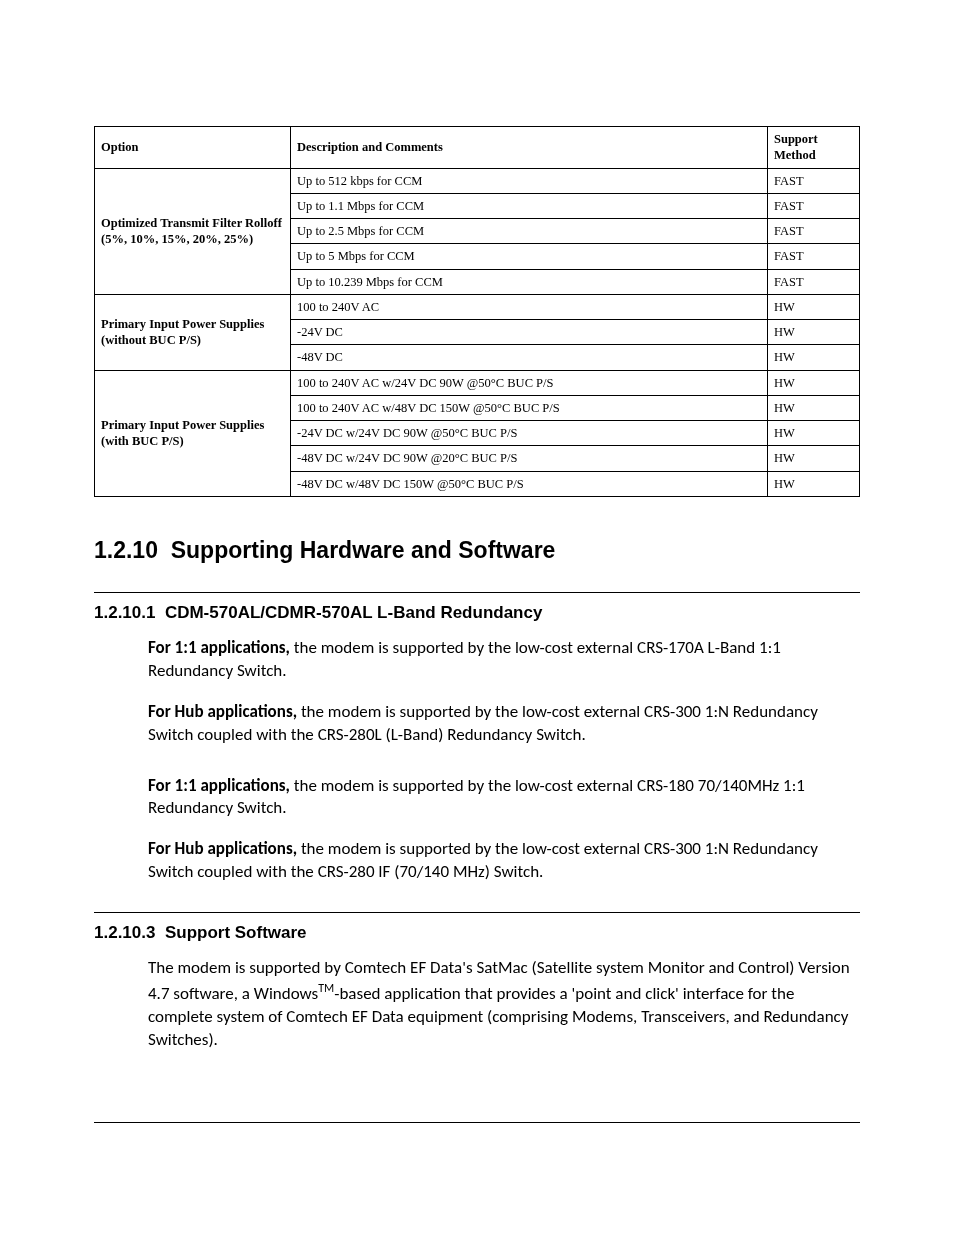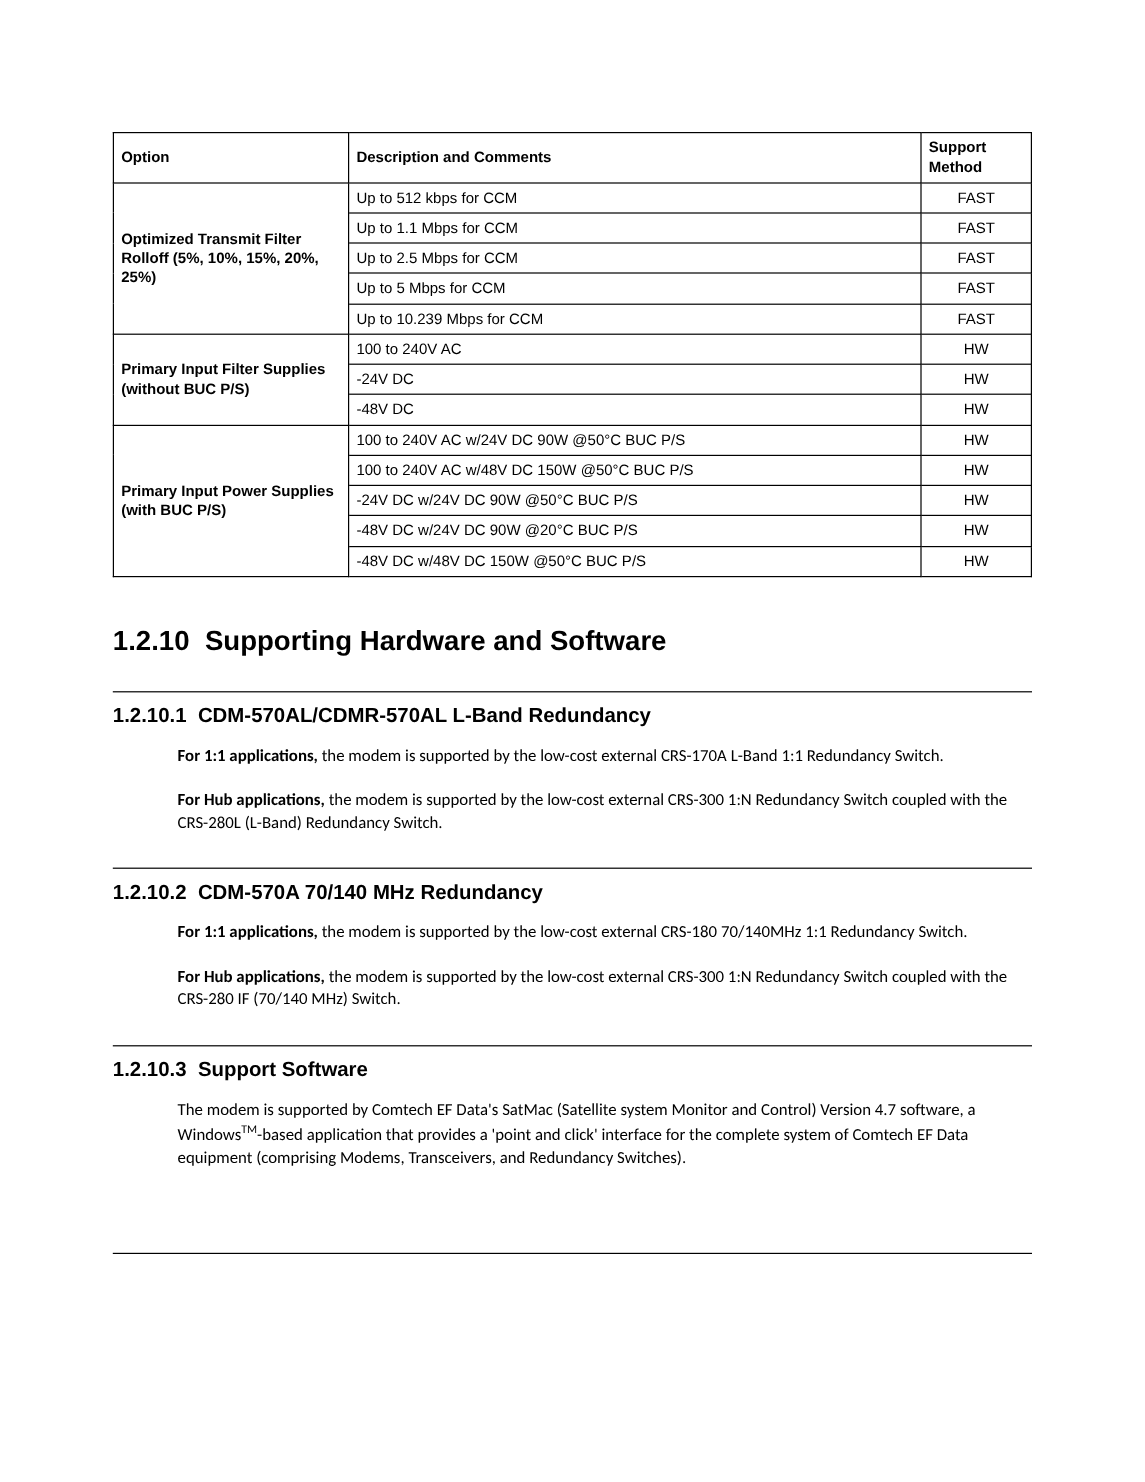--- a/index.html
+++ b/index.html
@@ -9,58 +9,59 @@
     font-family: Calibri, "Segoe UI", Arial, sans-serif;
     color: #000;
     width: 954px;
   }
   .page {
     padding: 110px 94px 60px 94px;
   }
   table.opt {
     width: 100%;
     border-collapse: collapse;
-    font-family: Liberation Sans, sans-serif;
+    font-family: Liberation Serif, serif;
     font-size: 12.5px;
+    margin-top: 16px;
   }
   table.opt th, table.opt td {
     border: 1px solid #000;
     padding: 4px 6px;
     vertical-align: middle;
     line-height: 1.3;
   }
   table.opt th {
     text-align: left;
     font-weight: bold;
   }
   .col-opt { width: 196px; }
   .col-desc { width: auto; }
   .col-inst { width: 92px; text-align: center; }
   td.opt-cell { font-weight: bold; }
-  td.inst-cell { text-align: center; }
+  td.inst-cell { }
 
   h2.sec {
     font-family: Arial, Helvetica, sans-serif;
     font-weight: bold;
     font-size: 23px;
     margin: 40px 0 24px 0;
     letter-spacing: 0;
   }
   h3.sub {
     font-family: Arial, Helvetica, sans-serif;
     font-weight: bold;
     font-size: 17px;
     margin: 0 0 14px 0;
     border-top: 1px solid #000;
     padding-top: 10px;
   }
   .section-block { margin-top: 28px; }
   .body-text {
     font-family: Calibri, "Segoe UI", Arial, sans-serif;
-    font-size: 14px;
+    font-size: 17px;
     line-height: 1.35;
     margin: 0 0 18px 54px;
   }
   .body-text .lead { font-weight: bold; }
   .b { font-weight: normal; }
   sup { font-size: 0.7em; }
   hr.footer-rule {
     border: none;
     border-top: 1.2px solid #000;
     margin: 70px 0 0 0;
@@ -97,21 +98,21 @@
       <tr>
         <td>Up to 5 Mbps for CCM</td>
         <td class="inst-cell">FAST</td>
       </tr>
       <tr>
         <td>Up to 10.239 Mbps for CCM</td>
         <td class="inst-cell">FAST</td>
       </tr>
 
       <tr>
-        <td class="opt-cell" rowspan="3">Primary Input Filter Supplies (without BUC P/S)</td>
+        <td class="opt-cell" rowspan="3">Primary Input Power Supplies (without BUC P/S)</td>
         <td>100 to 240V AC</td>
         <td class="inst-cell">HW</td>
       </tr>
       <tr>
         <td>-24V DC</td>
         <td class="inst-cell">HW</td>
       </tr>
       <tr>
         <td>-48V DC</td>
         <td class="inst-cell">HW</td>
@@ -151,23 +152,20 @@
     </h3>
     <p class="body-text">
       <span class="lead">For 1:1 applications,</span><span> the modem is supported by the low-cost external CRS-170A L-Band 1:1 Redundancy Switch.</span>
     </p>
     <p class="body-text">
       <span class="lead">For Hub applications,</span><span> the modem is supported by the low-cost external CRS-300 1:N Redundancy Switch coupled with the CRS-280L (L-Band) Redundancy Switch.</span>
     </p>
   </div>
 
   <div class="section-block">
-    <h3 class="sub">
-      <span>1.2.10.2</span>&nbsp;&nbsp;<span>CDM-570A 70/140 MHz Redundancy</span>
-    </h3>
     <p class="body-text">
       <span class="lead">For 1:1 applications,</span><span> the modem is supported by the low-cost external CRS-180 70/140MHz 1:1 Redundancy Switch.</span>
     </p>
     <p class="body-text">
       <span class="lead">For Hub applications,</span><span> the modem is supported by the low-cost external CRS-300 1:N Redundancy Switch coupled with the CRS-280 IF (70/140 MHz) Switch.</span>
     </p>
   </div>
 
   <div class="section-block">
     <h3 class="sub">

